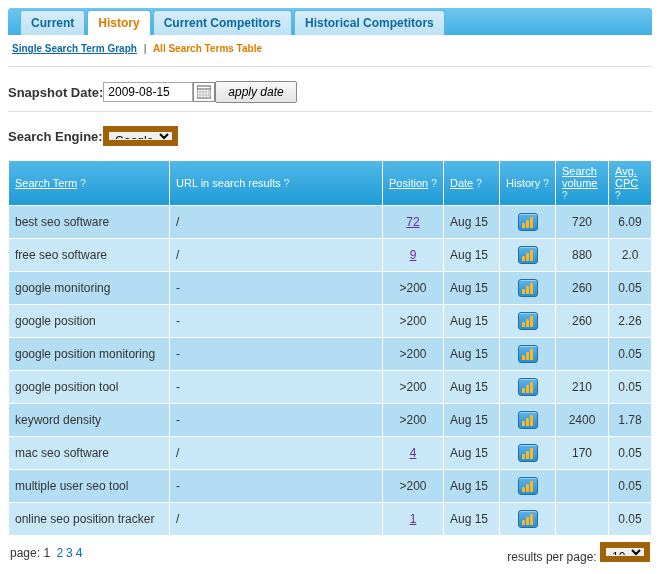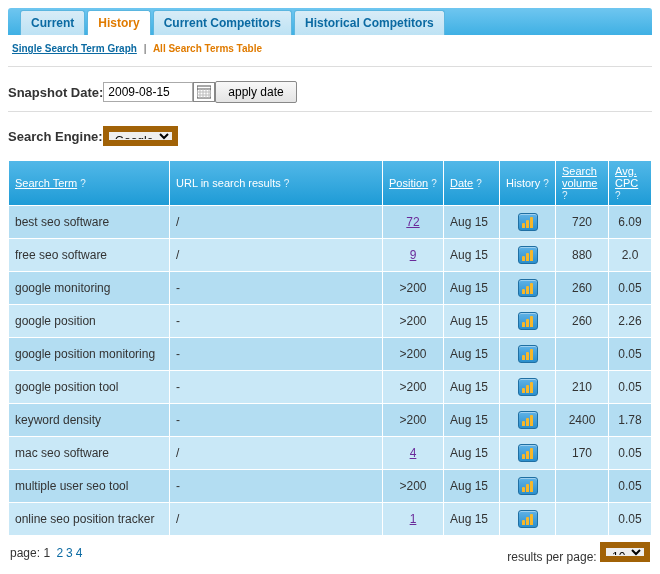--- a/index.html
+++ b/index.html
@@ -76,20 +76,21 @@
     cursor: pointer;
     padding: 0;
   }
   .btn {
     border: 1px solid #888;
     background: linear-gradient(to bottom, #f8f8f8, #e4e4e4);
     padding: 3px 12px;
     font-size: 12px;
     cursor: pointer;
     border-radius: 2px;
+    font-style: italic;
   }
   .select {
     border: 6px solid #a16207;
     padding: 1px 2px;
     font-size: 12px;
     height: 20px;
   }
   table.data {
     width: 100%;
     border-collapse: separate;

